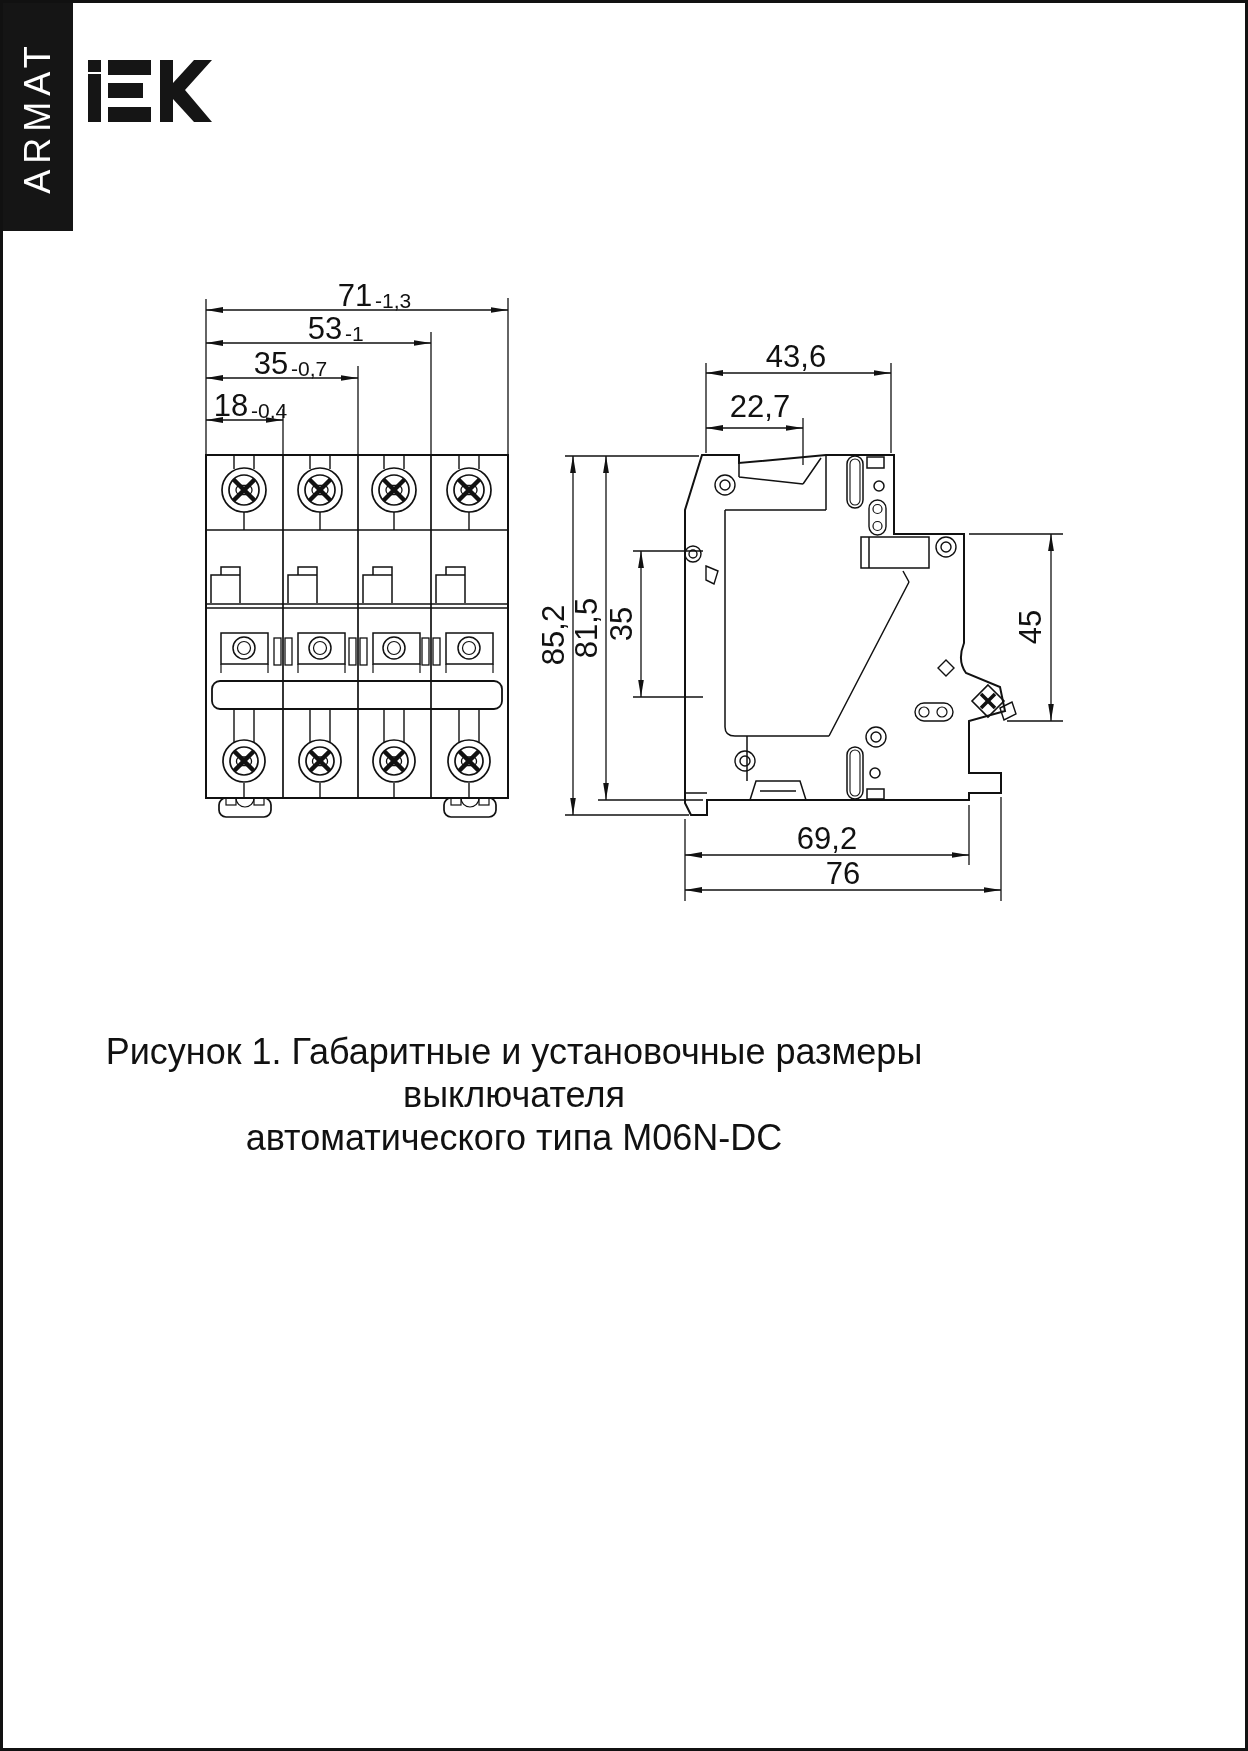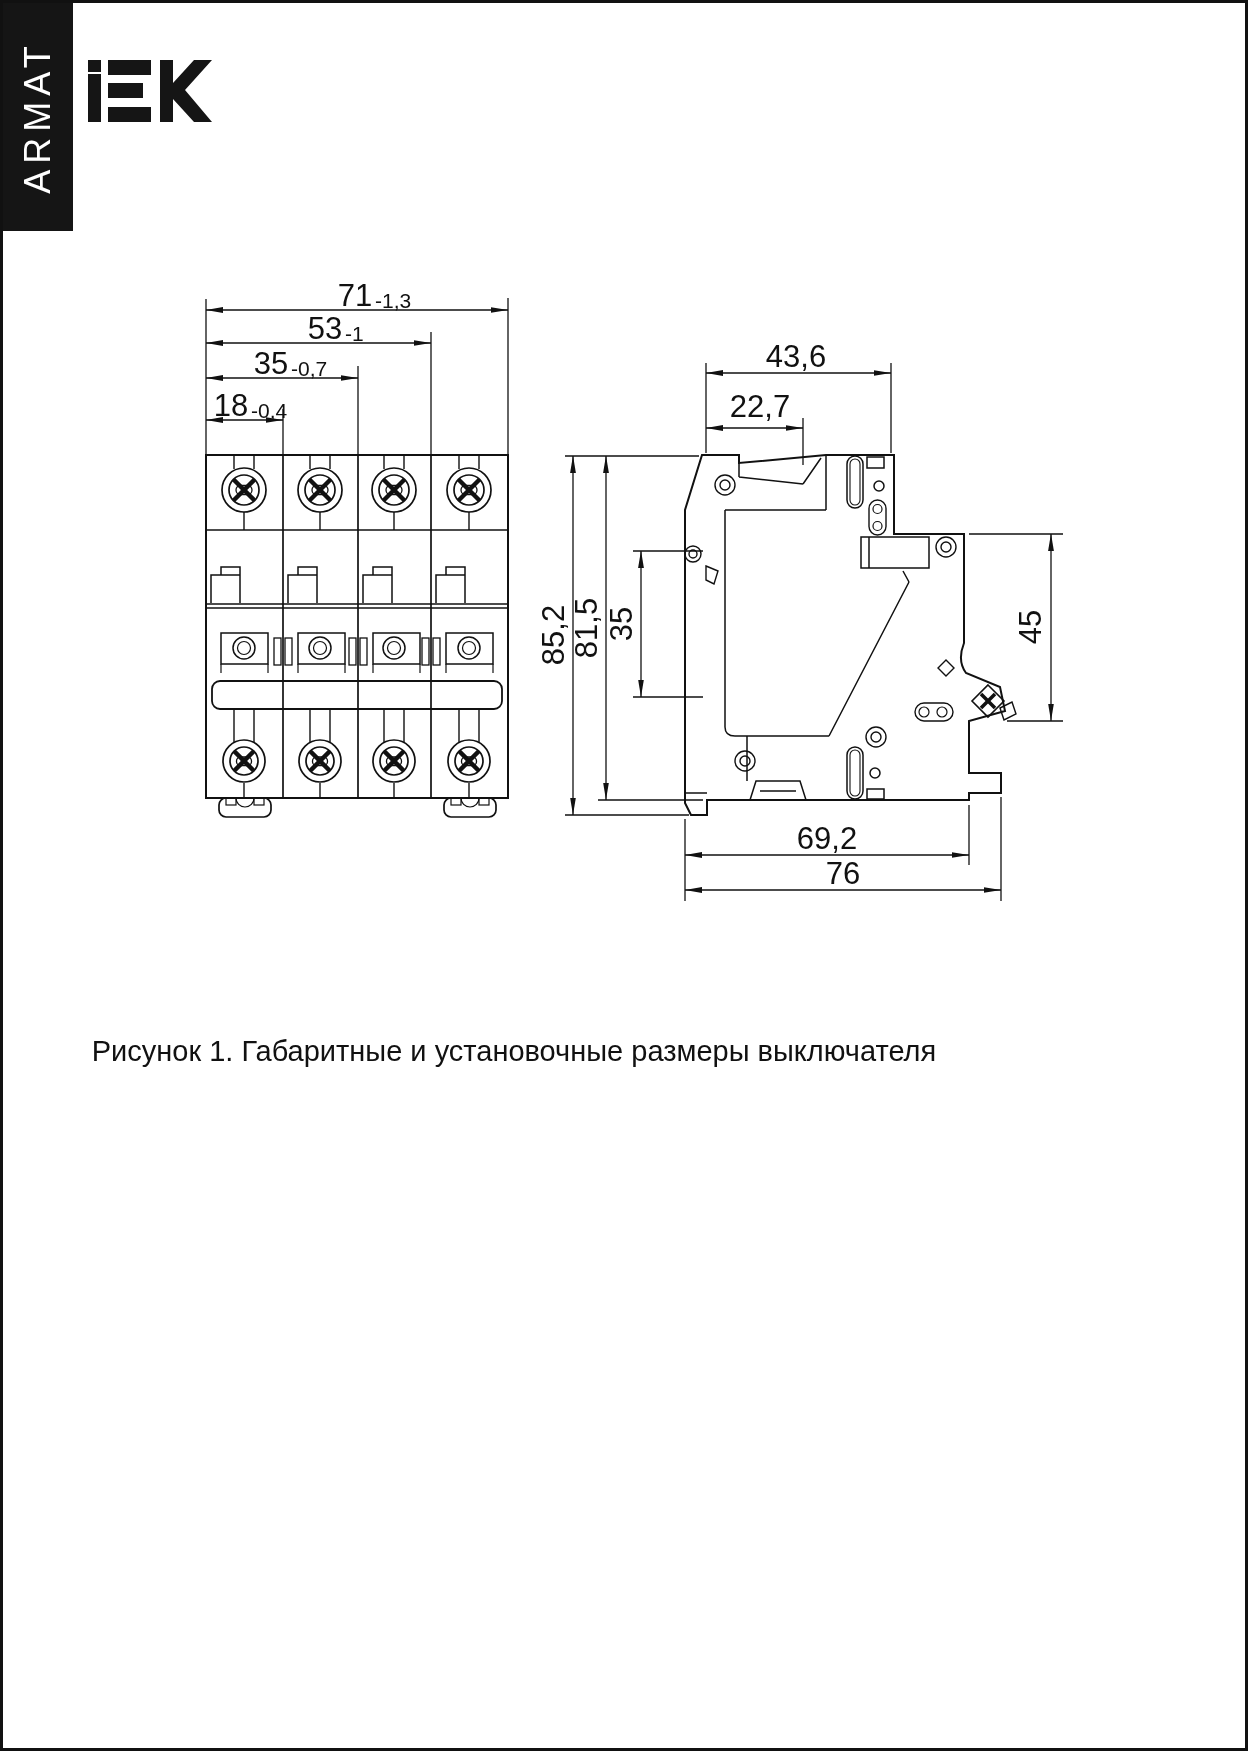--- a/index.html
+++ b/index.html
@@ -14,21 +14,21 @@
   .sidebar .vtext{
     position:absolute;left:0;top:0;width:228px;height:70px;
     transform:rotate(-90deg) translateX(-228px);transform-origin:top left;
     color:#fff;font-size:36px;letter-spacing:6px;line-height:70px;
     text-align:center;font-weight:400;
   }
   .logo{position:absolute;left:85px;top:57px;}
   .drawing{position:absolute;left:0;top:0;}
   .caption{
     position:absolute;left:75px;top:1027px;width:872px;
-    font-size:29px;line-height:43px;text-align:center;color:#111;
+    font-size:36px;line-height:43px;text-align:center;color:#111;
   }
   svg .ln{stroke:#111;fill:none;}
   svg text{fill:#111;font-family:"Liberation Sans",sans-serif;}
   .dimtxt{font-size:31px;}
   .toltxt{font-size:21px;}
 </style>
 </head>
 <body>
 
 <div class="page">
@@ -329,15 +329,16 @@
       <text class="dimtxt" transform="translate(594,625) rotate(-90)" text-anchor="middle">81,5</text>
       <text class="dimtxt" transform="translate(629,621) rotate(-90)" text-anchor="middle">35</text>
       <text class="dimtxt" transform="translate(1038,624) rotate(-90)" text-anchor="middle">45</text>
       <text class="dimtxt" x="824" y="846" text-anchor="middle">69,2</text>
       <text class="dimtxt" x="840" y="881" text-anchor="middle">76</text>
     </g>
   </svg>
 
   <div class="caption">
     <span>Рисунок 1. Габаритные и установочные размеры выключателя</span><br>
+    <span>автоматического типа M06N-DC</span>
   </div>
 
 </div>
 
 </body></html>

